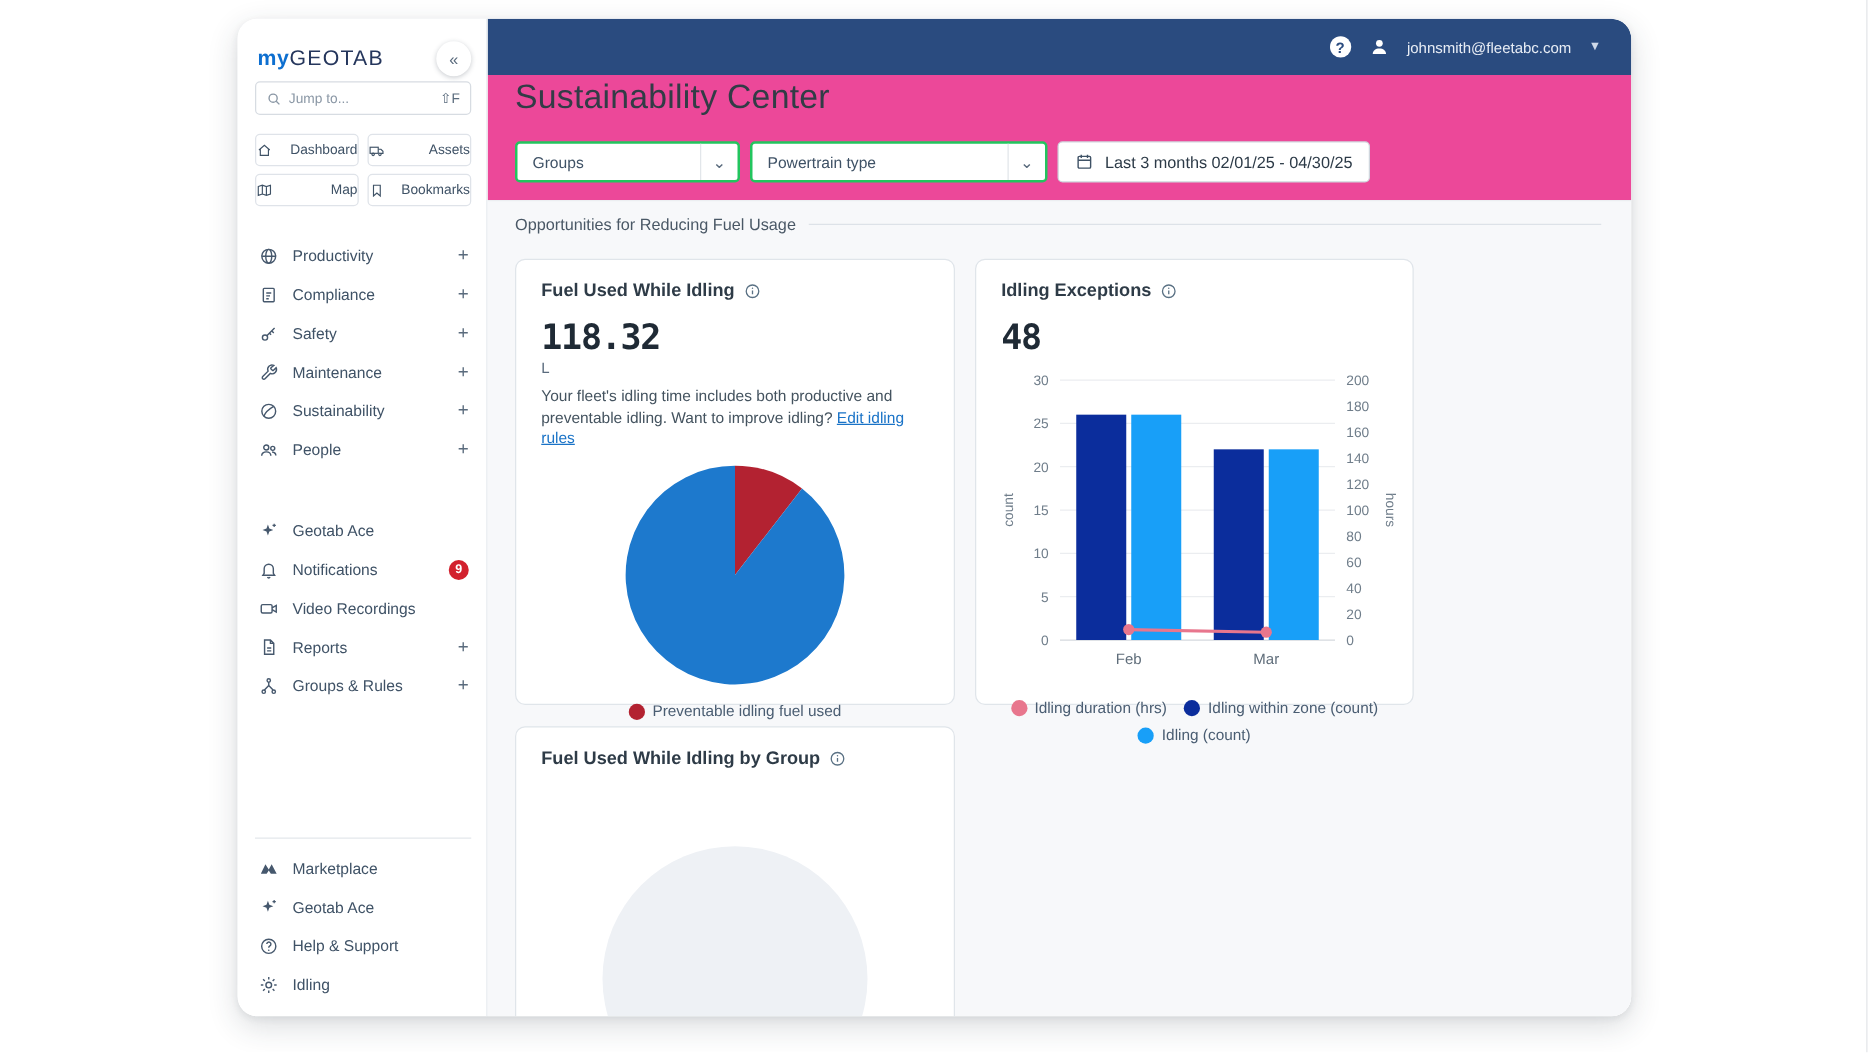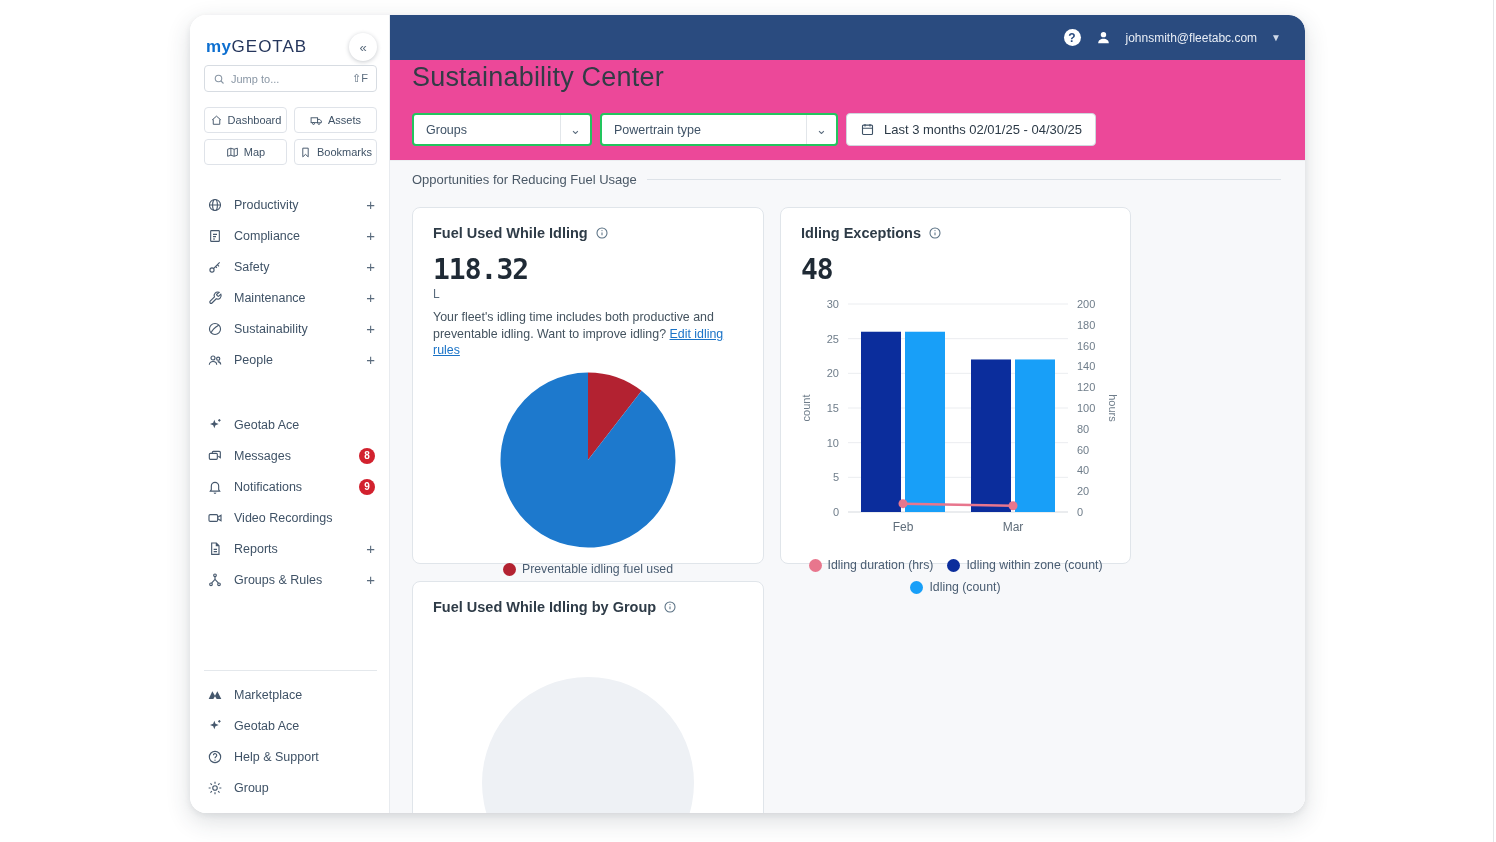--- a/index.html
+++ b/index.html
@@ -22,21 +22,21 @@
   .collapse-btn { width:28px; height:28px; border-radius:50%; border:none; background:#fff;
                   box-shadow:0 1px 4px rgba(35,47,62,.25); color:#5a6b7d; font-size:13px; cursor:pointer;
                   display:flex; align-items:center; justify-content:center; }
   .searchbox { height:27px; border:1px solid #d7dce2; border-radius:4px;
                display:flex; align-items:center; gap:6px; padding:0 8px; color:#8a97a5; font-size:11px; }
   .searchbox svg { flex:none; }
   .search-ph { flex:1; }
   .search-shortcut { color:#5a6b7d; font-size:11px; }
   .quick-grid { margin-top:15px; display:grid; grid-template-columns:1fr 1fr; gap:6px 7px; }
   .quick-btn { height:26px; border:1px solid #dfe3e9; border-radius:4px; background:#fff;
-               display:flex; align-items:center; justify-content:center; gap:5px;
+               display:flex; align-items:center; justify-content:space-between; gap:5px;
                font-size:11px; color:#3f5266; cursor:pointer; }
   .menu { display:flex; flex-direction:column; }
   .menu.m-top { margin-top:24px; }
   .menu.m-tools { margin-top:34px; }
   .menu-item { height:31px; display:flex; align-items:center; gap:11px; color:#3f5266; font-size:12.5px;
                cursor:pointer; padding:0 2px; }
   .menu-item .ic { width:17px; height:17px; flex:none; display:flex; align-items:center; justify-content:center; color:#46586d; }
   .menu-item .lbl { flex:1; white-space:nowrap; }
   .menu-item .plus { color:#5a6b7d; font-size:15px; font-weight:400; }
   .badge { min-width:16px; height:16px; border-radius:8px; background:#d2212e; color:#fff;
@@ -216,30 +216,20 @@
               <svg width="16" height="16" viewBox="0 0 24 24" fill="currentColor">
                 <path d="M11 4l1.7 4.8L17.5 10.5l-4.8 1.7L11 17l-1.7-4.8L4.5 10.5l4.8-1.7Z"></path>
                 <path d="M18.5 3v4M16.5 5h4" stroke="currentColor" stroke-width="1.5" fill="none"></path>
               </svg>
             </span>
             <span class="lbl">Geotab Ace</span>
           </div>
           <div class="menu-item">
             <span class="ic">
               <svg width="16" height="16" viewBox="0 0 24 24" fill="none" stroke="currentColor" stroke-width="1.7">
-                <rect x="3.5" y="8" width="12" height="9" rx="1.5"></rect>
-                <path d="M8 8V6.5A1.5 1.5 0 0 1 9.5 5h9A1.5 1.5 0 0 1 20 6.5v8l-3-2"></path>
-              </svg>
-            </span>
-            <span class="lbl">Messages</span>
-            <span class="badge">8</span>
-          </div>
-          <div class="menu-item">
-            <span class="ic">
-              <svg width="16" height="16" viewBox="0 0 24 24" fill="none" stroke="currentColor" stroke-width="1.7">
                 <path d="M6.5 16v-5.5a5.5 5.5 0 0 1 11 0V16l1.5 2.2h-14Z"></path>
                 <path d="M10.5 20.5a1.6 1.6 0 0 0 3 0"></path>
               </svg>
             </span>
             <span class="lbl">Notifications</span>
             <span class="badge">9</span>
           </div>
           <div class="menu-item">
             <span class="ic">
               <svg width="16" height="16" viewBox="0 0 24 24" fill="none" stroke="currentColor" stroke-width="1.7">
@@ -300,21 +290,21 @@
             </span>
             <span class="lbl">Help &amp; Support</span>
           </div>
           <div class="menu-item">
             <span class="ic">
               <svg width="16" height="16" viewBox="0 0 24 24" fill="none" stroke="currentColor" stroke-width="1.7">
                 <circle cx="12" cy="12" r="3.4"></circle>
                 <path d="M12 2.5v3M12 18.5v3M2.5 12h3M18.5 12h3M5.2 5.2l2.1 2.1M16.7 16.7l2.1 2.1M18.8 5.2l-2.1 2.1M7.3 16.7l-2.1 2.1"></path>
               </svg>
             </span>
-            <span class="lbl">Group</span>
+            <span class="lbl">Idling</span>
           </div>
         </nav>
     </aside>
 
     <main class="main">
       <header class="topbar">
         <div class="help-circle">?</div>
         <svg width="17" height="17" viewBox="0 0 24 24" fill="#ffffff">
             <circle cx="12" cy="8" r="3.8"></circle>
             <path d="M4.5 20c0-4 3.3-6.3 7.5-6.3s7.5 2.3 7.5 6.3Z"></path>

